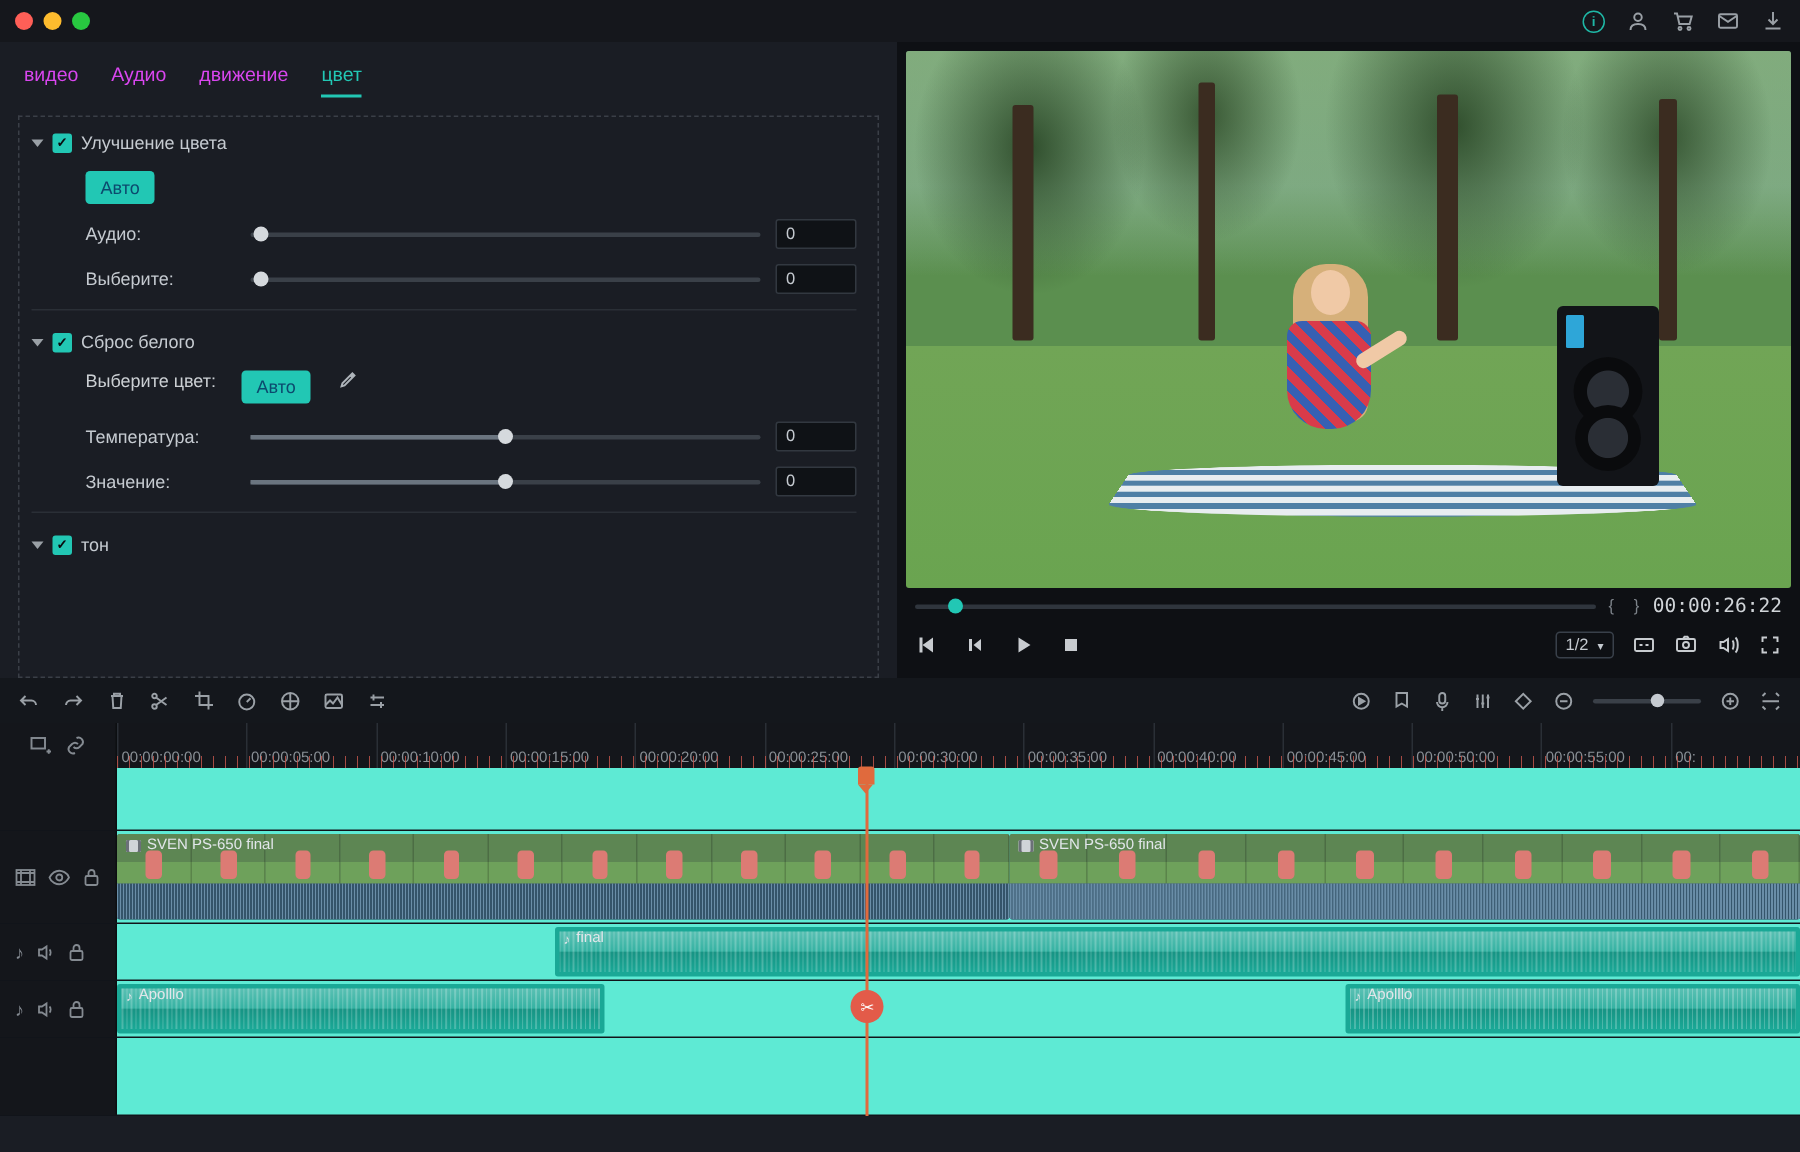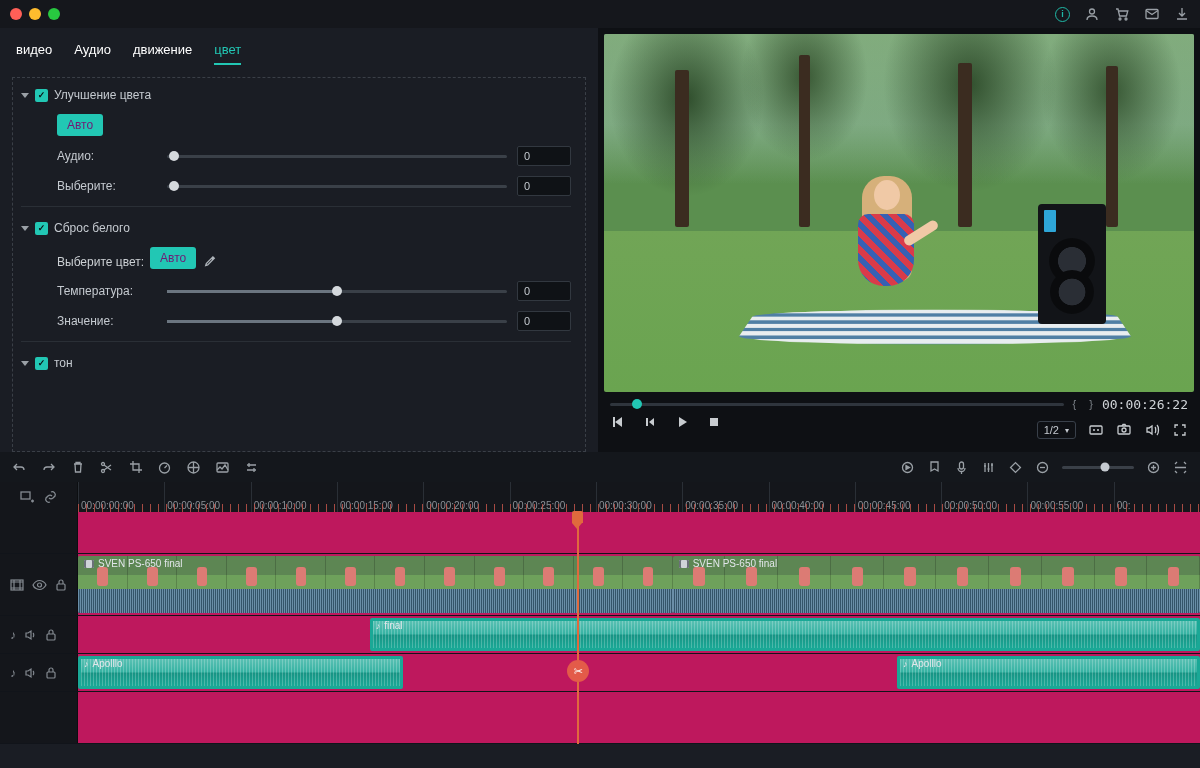--- a/index.html
+++ b/index.html
@@ -11,37 +11,37 @@
 .tl.yellow { background: #febc2e; }
 .tl.green { background: #28c840; }
 .title-text { position: absolute; left: 50%; transform: translateX(-50%); color: #9aa0a6; font-size: 12px; }
 .titlebar-right { margin-left: auto; display: flex; gap: 14px; align-items: center; }
 .ticon { width: 16px; height: 16px; display: flex; align-items: center; justify-content: center; color: #9aa0a6; cursor: pointer; }
 .ticon.info { color: #1fb8a6; border: 1.5px solid #1fb8a6; border-radius: 50%; width: 15px; height: 15px; font-size: 9px; font-weight: bold; }
 
 .upper { display: flex; height: 424px; }
 .panel-left { width: 598px; background: #1a1d24; padding: 0 12px; display: flex; flex-direction: column; }
 .tabs { display: flex; gap: 22px; padding: 14px 4px 12px; }
-.tab { color: #ffffff; font-size: 13px; padding-bottom: 6px; cursor: pointer; }
+.tab { color: #d946ef; font-size: 13px; padding-bottom: 6px; cursor: pointer; }
 .tab.active { color: #22c7b4; border-bottom: 2px solid #22c7b4; }
 .panel-content { border: 1px dashed #3a3f47; flex: 1; padding: 10px 14px 10px 8px; overflow: hidden; }
 .section { margin-bottom: 10px; }
 .section-head { display: flex; align-items: center; gap: 6px; margin-bottom: 12px; color: #c5cad0; font-size: 12px; }
 .chev { width: 0; height: 0; border-left: 4px solid transparent; border-right: 4px solid transparent; border-top: 5px solid #9aa0a6; }
 .cbx { width: 13px; height: 13px; background: #22c7b4; border-radius: 2px; display: flex; align-items: center; justify-content: center; color: #0a0c0f; font-size: 9px; font-weight: bold; }
 .section-body { padding-left: 36px; }
-.auto-btn { background: #22c7b4; color: #701a75; padding: 4px 10px; border-radius: 3px; font-size: 12px; display: inline-block; cursor: pointer; }
+.auto-btn { background: #22c7b4; color: #0c4a6e; padding: 4px 10px; border-radius: 3px; font-size: 12px; display: inline-block; cursor: pointer; }
 .row { display: flex; align-items: center; margin: 10px 0; gap: 10px; }
 .row-label { width: 100px; font-size: 12px; color: #c5cad0; }
 .slider-track { flex: 1; height: 3px; background: #3a4048; position: relative; border-radius: 2px; }
 .slider-fill { position: absolute; left: 0; top: 0; height: 100%; background: #6b7580; }
 .slider-thumb { position: absolute; top: 50%; transform: translate(-50%,-50%); width: 10px; height: 10px; background: #d5d9dd; border-radius: 50%; }
 .value-box { width: 54px; height: 20px; background: #0f1216; border: 1px solid #323840; border-radius: 2px; display: flex; align-items: center; padding: 0 6px; color: #c5cad0; font-size: 11px; }
 .divider { height: 1px; background: #2a2f36; margin: 8px 0 14px; }
-.color-row { display: flex; align-items: flex-end; gap: 6px; margin-bottom: 12px; }
+.color-row { display: flex; align-items: flex-start; gap: 17px; margin-bottom: 12px; }
 .eyedrop { width: 14px; height: 14px; color: #9aa0a6; }
 .panel-footer { display: flex; align-items: center; padding: 10px 2px 0; gap: 10px; }
 .reset-btn { border: 1px solid #22c7b4; color: #22c7b4; padding: 4px 14px; border-radius: 3px; font-size: 12px; cursor: pointer; }
 .spacer { flex: 1; }
 .adv-btn { border: 1px solid #22c7b4; color: #22c7b4; padding: 4px 14px; border-radius: 3px; font-size: 12px; cursor: pointer; }
 .ok-btn { background: #22c7b4; color: #0d1417; padding: 4px 24px; border-radius: 3px; font-size: 12px; cursor: pointer; }
 
 .panel-right { flex: 1; background: #0e1014; display: flex; flex-direction: column; padding: 6px; }
 .preview { flex: 1; background: linear-gradient(180deg,#5b8f4f 0%,#5b8f4f 55%,#71a556 55%,#6aa450 100%); position: relative; border-radius: 2px; overflow: hidden; }
 .trees { position: absolute; inset: 0; background:
@@ -62,21 +62,21 @@
 .speaker::before, .speaker::after { content:""; position: absolute; left: 50%; transform: translateX(-50%); border-radius: 50%; background: radial-gradient(circle,#2a2e35 42%,#0a0b0d 44%); }
 .speaker::before { top: 34px; width: 46px; height: 46px; }
 .speaker::after { bottom: 10px; width: 44px; height: 44px; }
 .speaker-panel { position: absolute; top: 6px; left: 6px; width: 12px; height: 22px; background: #2ea6d8; border-radius: 1px; }
 
 .scrub { height: 22px; display: flex; align-items: center; gap: 8px; padding: 2px 6px 0; }
 .scrub-track { flex: 1; height: 3px; background: #2f353d; position: relative; border-radius: 2px; }
 .scrub-thumb { position: absolute; left: 6%; top: 50%; transform: translate(-50%,-50%); width: 10px; height: 10px; background: #22c7b4; border-radius: 50%; }
 .time-brackets { color: #7d838a; font-size: 11px; letter-spacing: 1px; }
 .timecode { color: #d0d4d8; font-size: 13px; font-family: ui-monospace,monospace; }
-.transport { height: 32px; display: flex; padding: 0 6px; gap: 16px; }
+.transport { height: 32px; display: flex; align-items: center; padding: 0 6px; gap: 16px; }
 .tbtn { width: 16px; height: 16px; color: #c8ccd0; cursor: pointer; display: flex; align-items: center; justify-content: center; }
 .transport .right-group { margin-left: auto; display: flex; align-items: center; gap: 12px; }
 .zoom-dd { border: 1px solid #39404a; border-radius: 3px; padding: 2px 6px; display: flex; align-items: center; gap: 6px; font-size: 11px; color: #c5cad0; }
 
 .toolbar { height: 30px; background: #14171c; display: flex; align-items: center; padding: 0 12px; gap: 14px; }
 .tool-icon { width: 15px; height: 15px; color: #9aa0a6; cursor: pointer; display: flex; align-items: center; justify-content: center; }
 .toolbar .right { margin-left: auto; display: flex; align-items: center; gap: 12px; }
 .zoom-slider { width: 72px; height: 3px; background: #3a4048; position: relative; border-radius: 2px; }
 .zoom-slider .thumb { position: absolute; left: 60%; top: 50%; transform: translate(-50%,-50%); width: 9px; height: 9px; background: #c5cad0; border-radius: 50%; }
 
@@ -85,21 +85,21 @@
 .track-head-col { width: 78px; background: #14161b; border-right: 1px solid #0c0e11; display: flex; align-items: center; justify-content: center; gap: 8px; flex-shrink: 0; }
 .ruler { flex: 1; position: relative; overflow: hidden; }
 .ruler-ticks { position: absolute; inset: 0; display: flex; }
 .ruler-seg { flex: 1; border-left: 1px solid #2a2f36; position: relative; }
 .ruler-label { position: absolute; top: 18px; left: 2px; font-size: 10px; color: #8a9096; }
 .ruler-marks { position: absolute; left: 0; right: 0; bottom: 0; height: 8px; background: repeating-linear-gradient(90deg, #c0544a 0 1px, transparent 1px 8px); opacity: .85; }
 .tracks-area { position: relative; flex: 1; }
 .track { display: flex; height: 38px; border-bottom: 1px solid #11141a; }
 .track.tall { height: 62px; }
 .track-head { width: 78px; background: #14161b; border-right: 1px solid #0c0e11; display: flex; align-items: center; gap: 8px; padding-left: 10px; flex-shrink: 0; color: #848a91; }
-.track-body { flex: 1; position: relative; background: #be185d; }
+.track-body { flex: 1; position: relative; background: #5eead4; }
 .clip { position: absolute; top: 2px; bottom: 2px; border-radius: 2px; overflow: hidden; }
 .clip-label { position: absolute; top: 2px; left: 6px; font-size: 10px; color: #e2e6ea; z-index: 2; display: flex; align-items: center; gap: 4px; }
 .film-icon { width: 10px; height: 8px; background: #d0d4d8; display: inline-block; border-radius: 1px; box-shadow: inset 2px 0 0 #6b7078, inset -2px 0 0 #6b7078; }
 .note-icon { color: #e0e4e8; font-size: 9px; }
 
 .video-clip { background: linear-gradient(180deg,#4a6b4c 0%,#4a6b4c 58%,#2e4d61 58%,#2e4d61 100%); }
 .video-thumbs { position: absolute; inset: 0 0 40% 0; display: flex; }
 .vthumb { flex: 1; border-right: 1px solid rgba(0,0,0,.18); background: linear-gradient(180deg,#5d8653 0%,#5d8653 55%,#6ea15b 55%); position: relative; }
 .vthumb::after { content:""; position: absolute; left: 40%; bottom: 12%; width: 22%; height: 55%; background: #dc7b74; border-radius: 3px; }
 .video-wave { position: absolute; inset: 58% 0 0 0; background: repeating-linear-gradient(90deg, #6a8ea8 0 1px, transparent 1px 2px), #34546a; }

